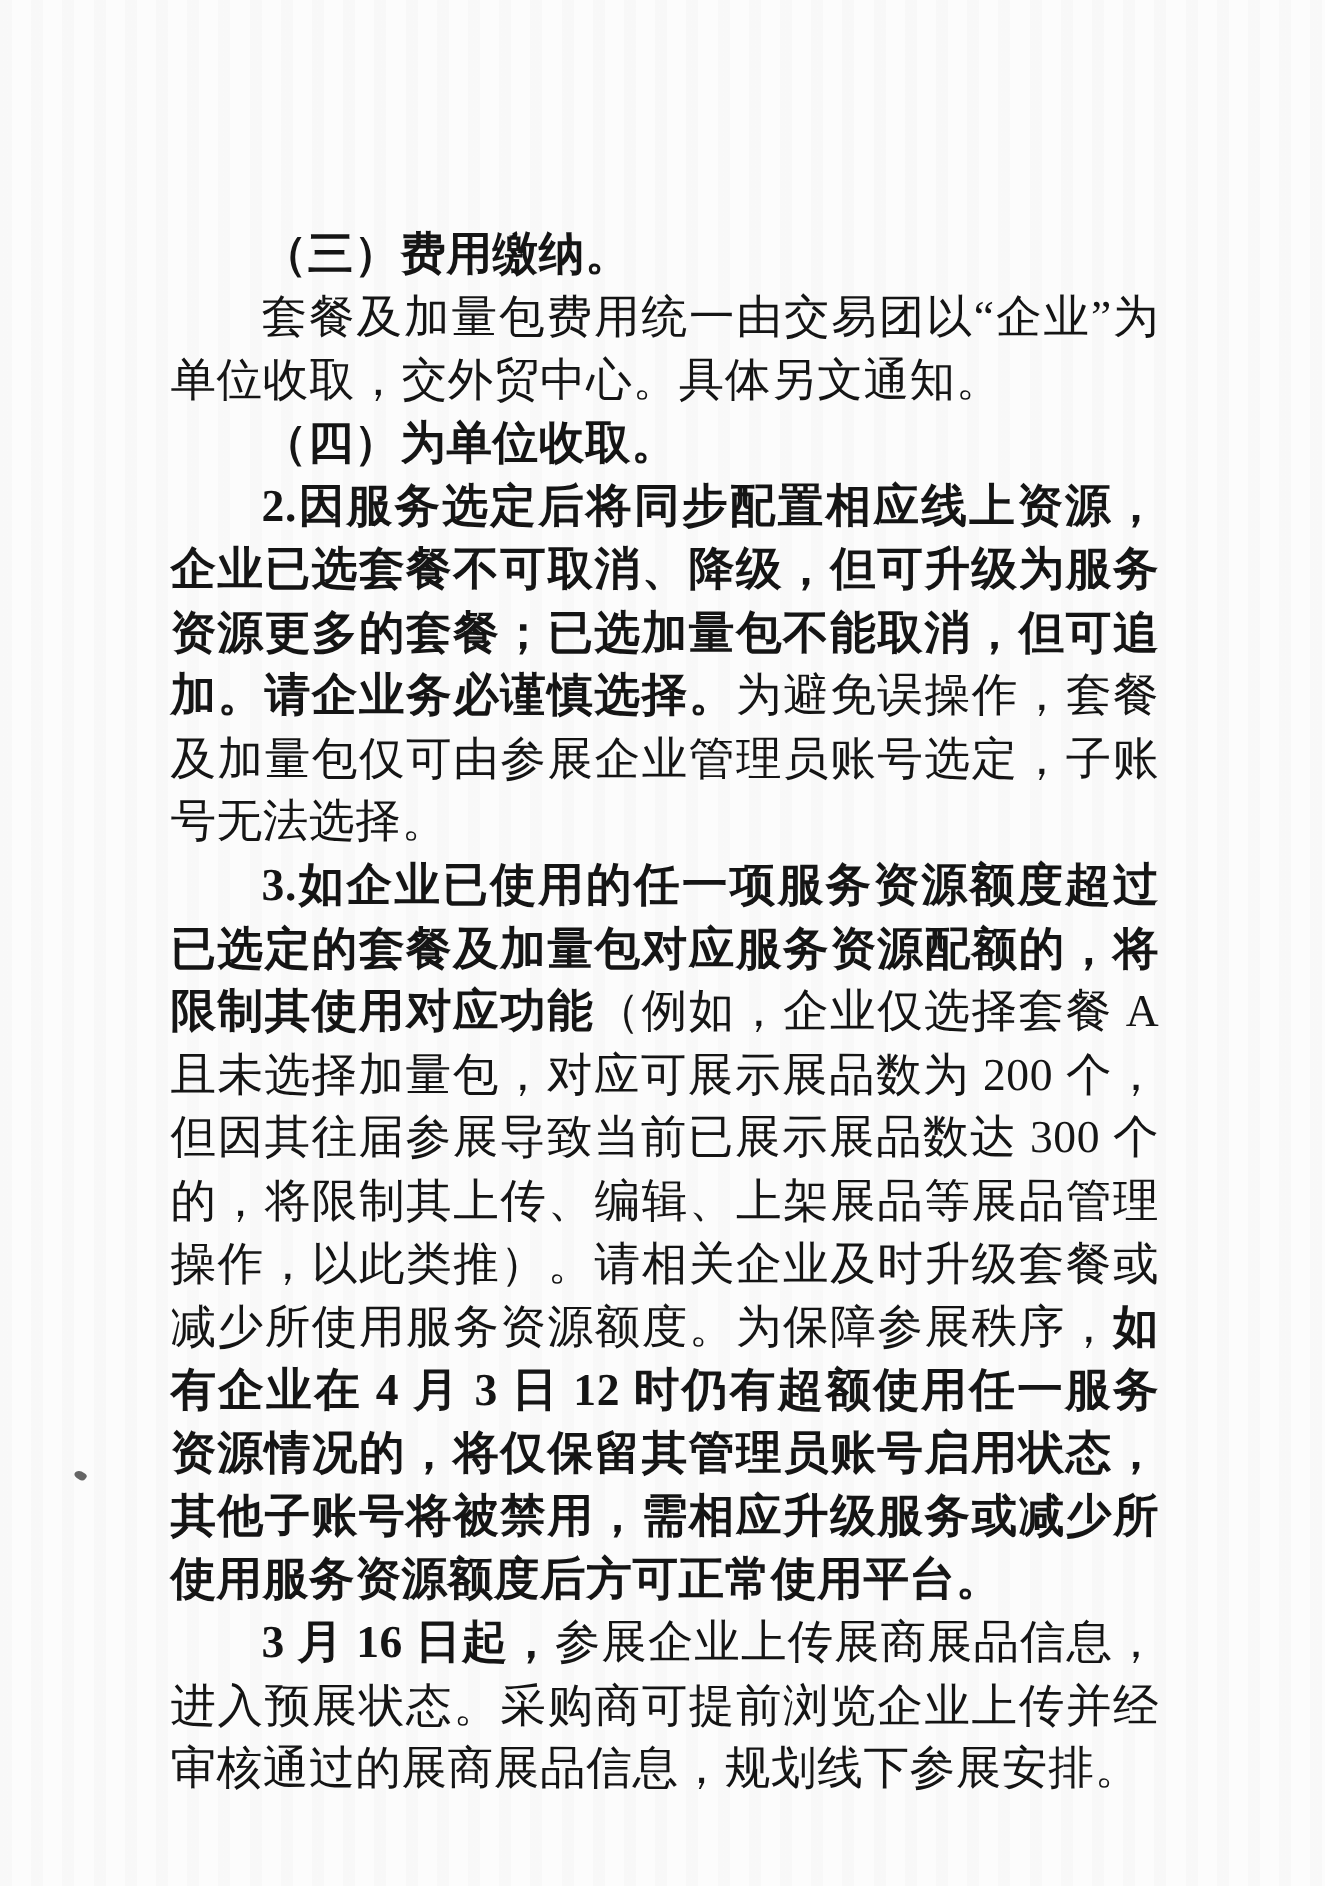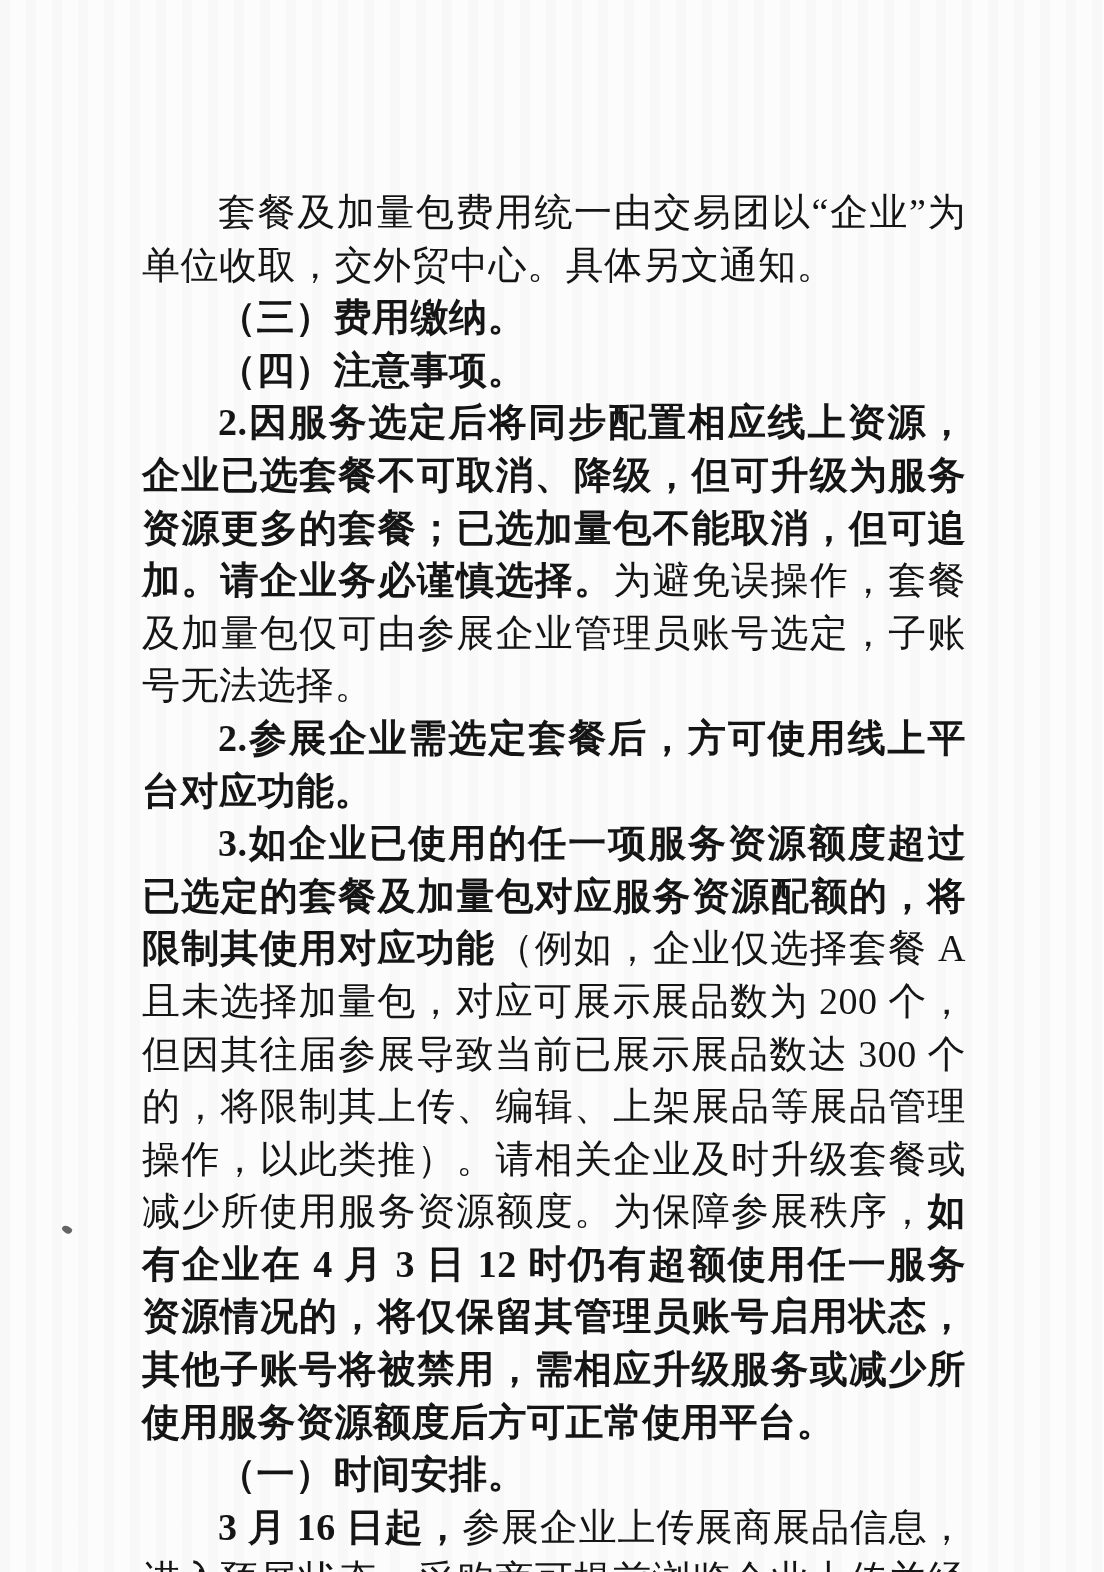--- a/index.html
+++ b/index.html
@@ -56,22 +56,20 @@
     transform: rotate(38deg);
     opacity: 0.85;
   }
 </style>
 </head>
 <body style="background-color: rgb(252, 252, 252);">
 
 <div class="page">
   <span class="ink-speck"></span>
   <main class="text-block" id="doc">
+      <p class="para kai-heading"><span class="run bold" style="color: rgb(21, 21, 21);">（三）费用缴纳。</span></p>
       <p class="para body"><span class="run" style="color: rgb(21, 21, 21);">套餐及加量包费用统一由交易团以“企业”为单位收取，交外贸中心。具体另文通知。</span></p>
-      <p class="para kai-heading"><span class="run bold" style="color: rgb(21, 21, 21);">（三）费用缴纳。</span></p>
-      <p class="para kai-heading"><span class="run bold" style="color: rgb(21, 21, 21);">（四）注意事项。</span></p>
+      <p class="para kai-heading"><span class="run bold" style="color: rgb(21, 21, 21);">（四）为单位收取。</span></p>
       <p class="para body"><span class="run bold" style="color: rgb(21, 21, 21);">2.因服务选定后将同步配置相应线上资源，企业已选套餐不可取消、降级，但可升级为服务资源更多的套餐；已选加量包不能取消，但可追加。请企业务必谨慎选择。</span><span class="run" style="color: rgb(21, 21, 21);">为避免误操作，套餐及加量包仅可由参展企业管理员账号选定，子账号无法选择。</span></p>
-      <p class="para body"><span class="run bold" style="color: rgb(21, 21, 21);">2.参展企业需选定套餐后，方可使用线上平台对应功能。</span></p>
       <p class="para body"><span class="run bold" style="color: rgb(21, 21, 21);">3.如企业已使用的任一项服务资源额度超过已选定的套餐及加量包对应服务资源配额的，将限制其使用对应功能</span><span class="run" style="color: rgb(21, 21, 21);">（例如，企业仅选择套餐 A 且未选择加量包，对应可展示展品数为 200 个，但因其往届参展导致当前已展示展品数达 300 个的，将限制其上传、编辑、上架展品等展品管理操作，以此类推）。请相关企业及时升级套餐或减少所使用服务资源额度。为保障参展秩序，</span><span class="run bold" style="color: rgb(21, 21, 21);">如有企业在 4 月 3 日 12 时仍有超额使用任一服务资源情况的，将仅保留其管理员账号启用状态，其他子账号将被禁用，需相应升级服务或减少所使用服务资源额度后方可正常使用平台。</span></p>
-      <p class="para kai-heading"><span class="run bold" style="color: rgb(21, 21, 21);">（一）时间安排。</span></p>
       <p class="para body"><span class="run bold" style="color: rgb(21, 21, 21);">3 月 16 日起，</span><span class="run" style="color: rgb(21, 21, 21);">参展企业上传展商展品信息，进入预展状态。采购商可提前浏览企业上传并经审核通过的展商展品信息，规划线下参展安排。</span></p>
     </main>
 </div>
 
 </body></html>

